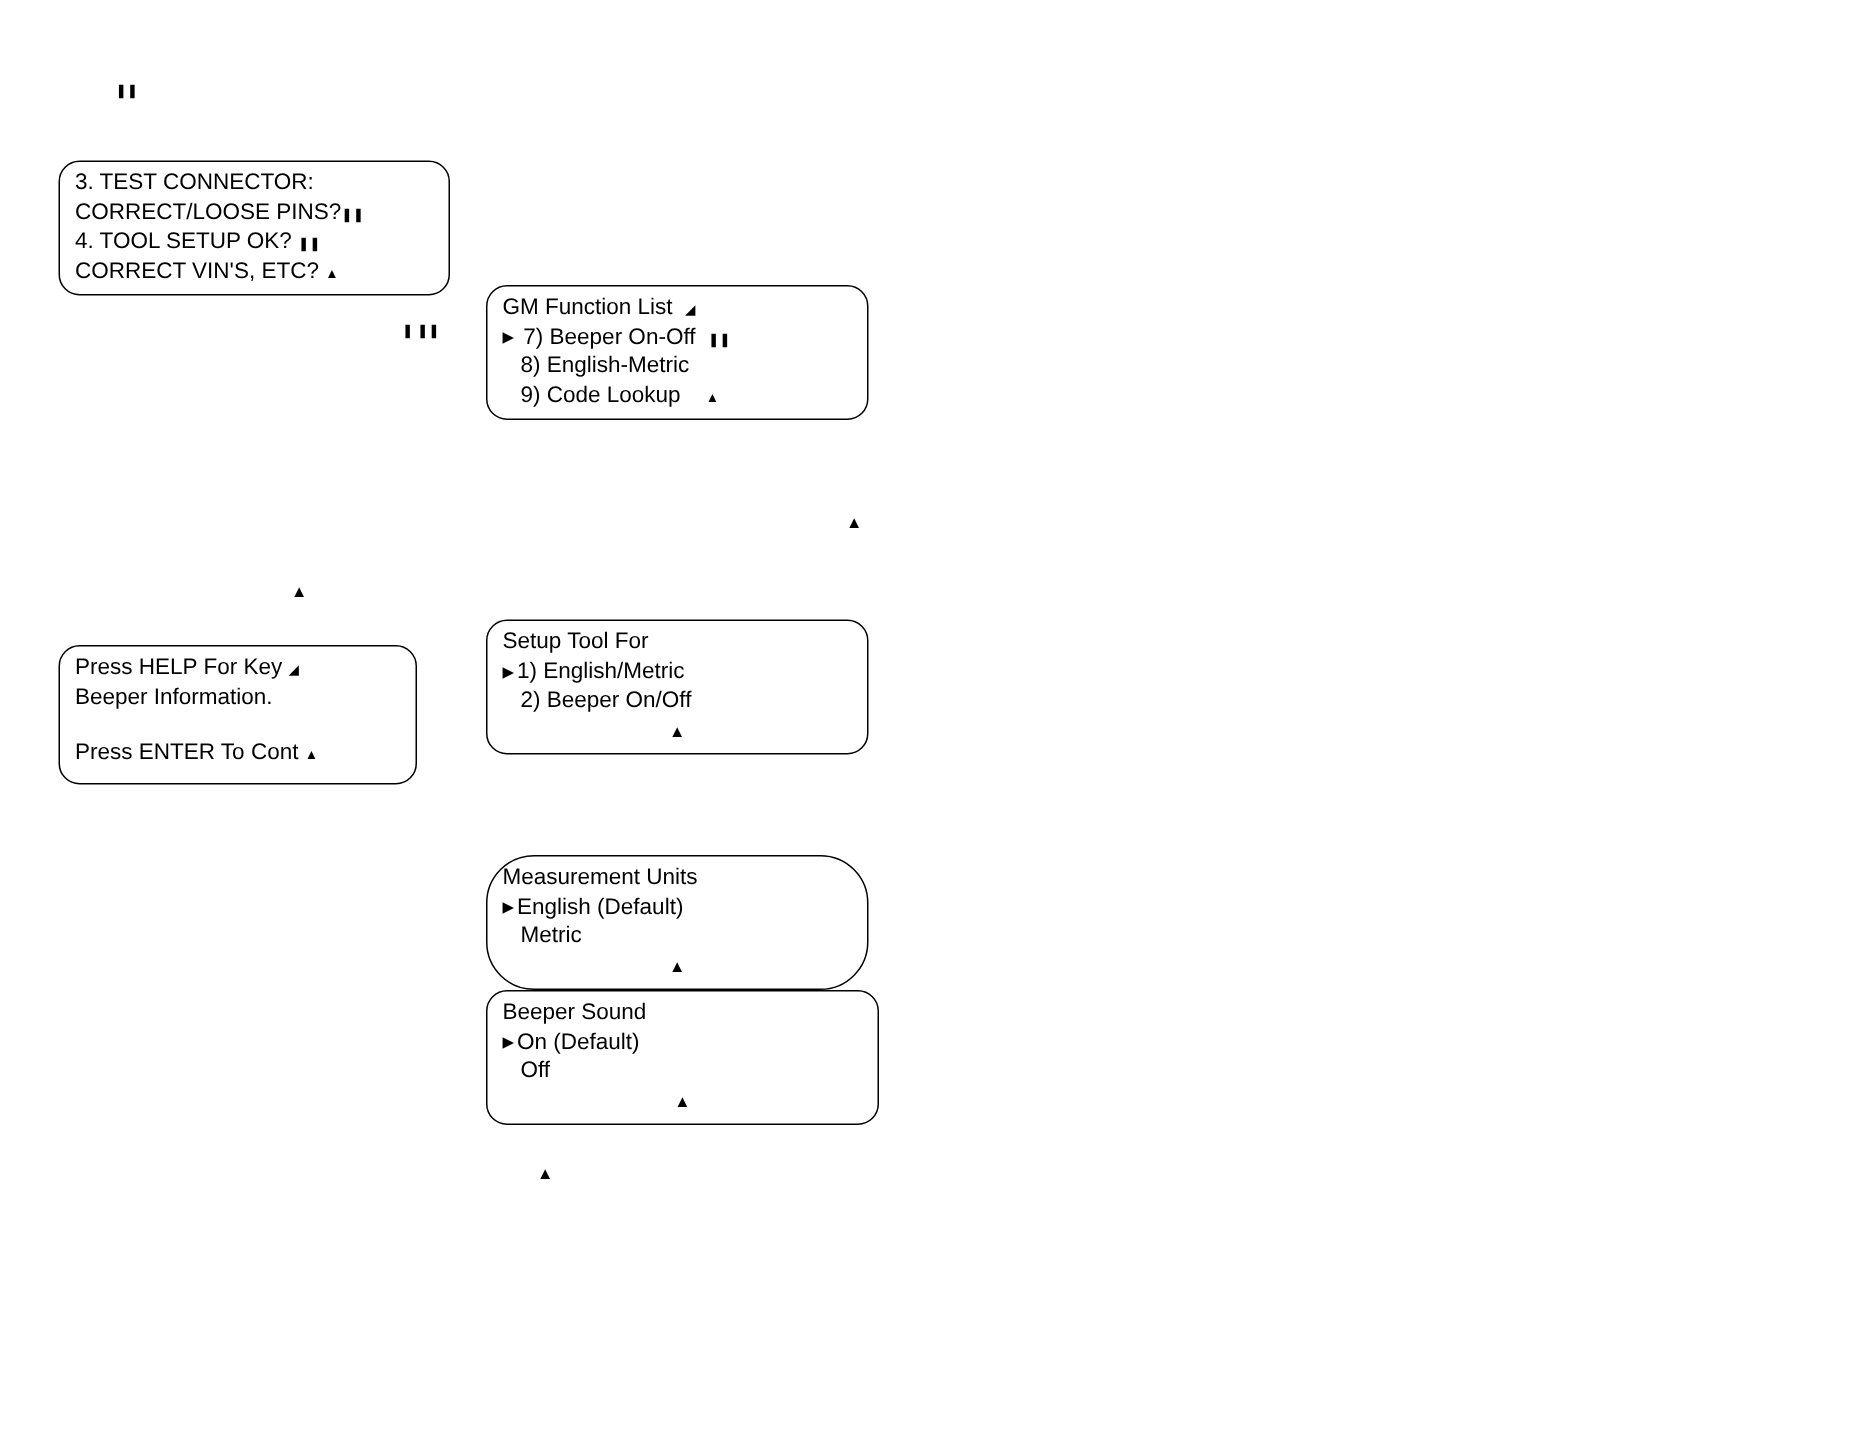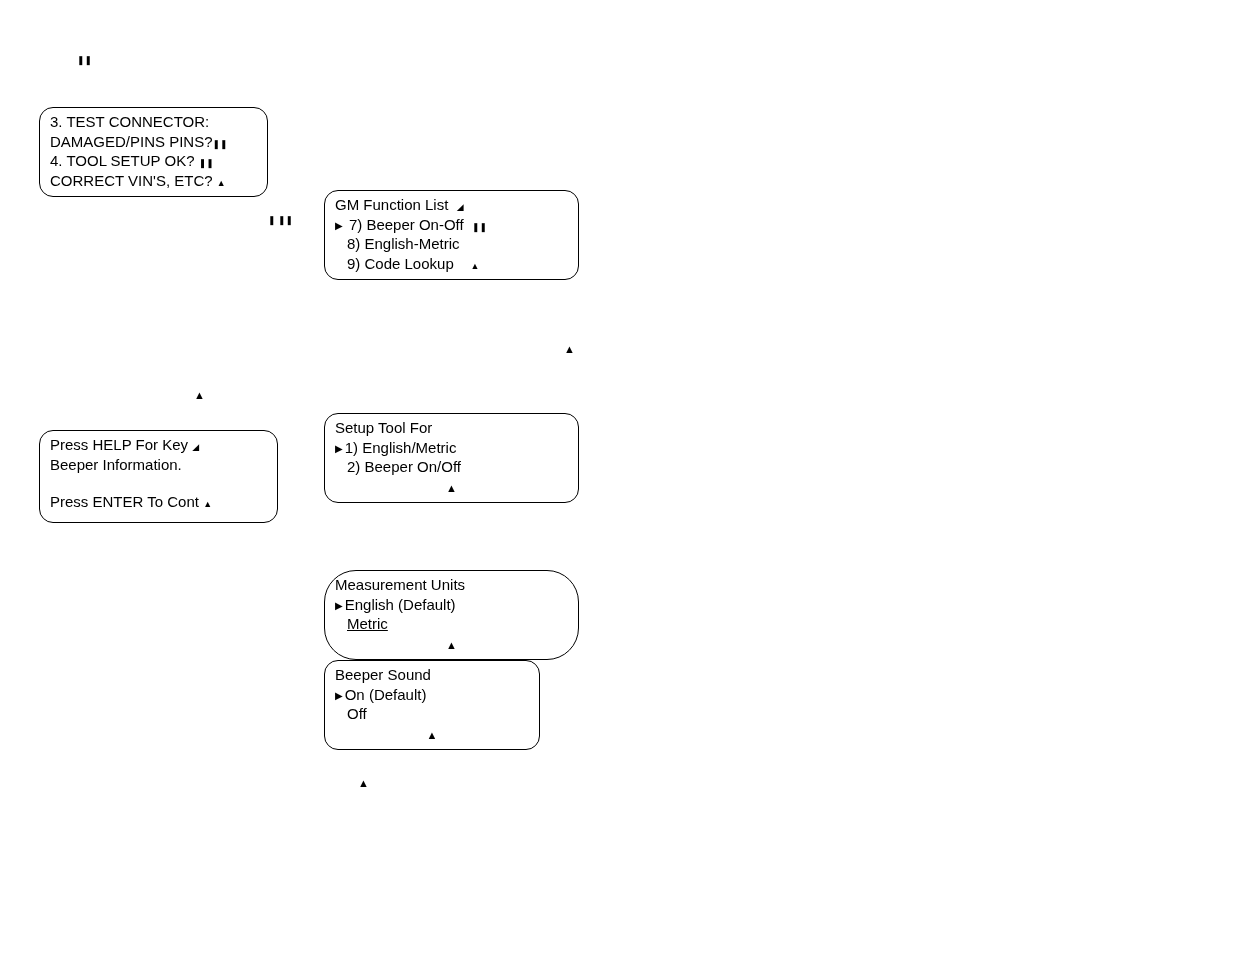--- a/index.html
+++ b/index.html
@@ -35,24 +35,24 @@
     display: inline-block;
   }
   .ctr { text-align: center; }
   .abs { position: absolute; }
 </style>
 </head>
 <body>
 
 <span class="abs glyph" style="left:77px; top:56px;">❚❚</span>
 
-<div class="box" style="left:39px; top:107px; width:229px;">
+<div class="box" style="left:39px; top:107px; width:261px;">
   <div class="line">3. TEST CONNECTOR:</div>
   <div class="line">
-    <span>DAMAGED/PINS PINS?</span><span class="glyph">❚❚</span>
+    <span>CORRECT/LOOSE PINS?</span><span class="glyph">❚❚</span>
   </div>
   <div class="line">
     <span>4. TOOL SETUP OK?</span> <span class="glyph">❚❚</span>
   </div>
   <div class="line">
     <span>CORRECT VIN'S, ETC?</span> <span class="glyph">▲</span>
   </div>
 </div>
 
 <span class="abs glyph" style="left:268px; top:216px;">❚ ❚❚</span>
@@ -87,24 +87,24 @@
 <div class="box" style="left:324px; top:413px; width:255px;">
   <div class="line">Setup Tool For</div>
   <div class="line sel">1) English/Metric</div>
   <div class="line" style="padding-left:12px;">2) Beeper On/Off</div>
   <div class="ctr"><span class="glyph" style="font-size:11px;">▲</span></div>
 </div>
 
 <div class="box" style="left:324px; top:570px; width:255px;border-radius:32px;">
   <div class="line">Measurement Units</div>
   <div class="line sel">English (Default)</div>
-  <div class="line" style="padding-left:12px;text-decoration:underline;">Metric</div>
+  <div class="line" style="padding-left:12px;">Metric</div>
   <div class="ctr"><span class="glyph" style="font-size:11px;">▲</span></div>
 </div>
 
-<div class="box" style="left:324px; top:660px; width:216px;">
+<div class="box" style="left:324px; top:660px; width:262px;">
   <div class="line">Beeper Sound</div>
   <div class="line sel">On (Default)</div>
   <div class="line" style="padding-left:12px;">Off</div>
   <div class="ctr"><span class="glyph" style="font-size:11px;">▲</span></div>
 </div>
 
 <span class="abs glyph" style="left:358px; top:778px; font-size:11px;">▲</span>
 
 </body></html>

